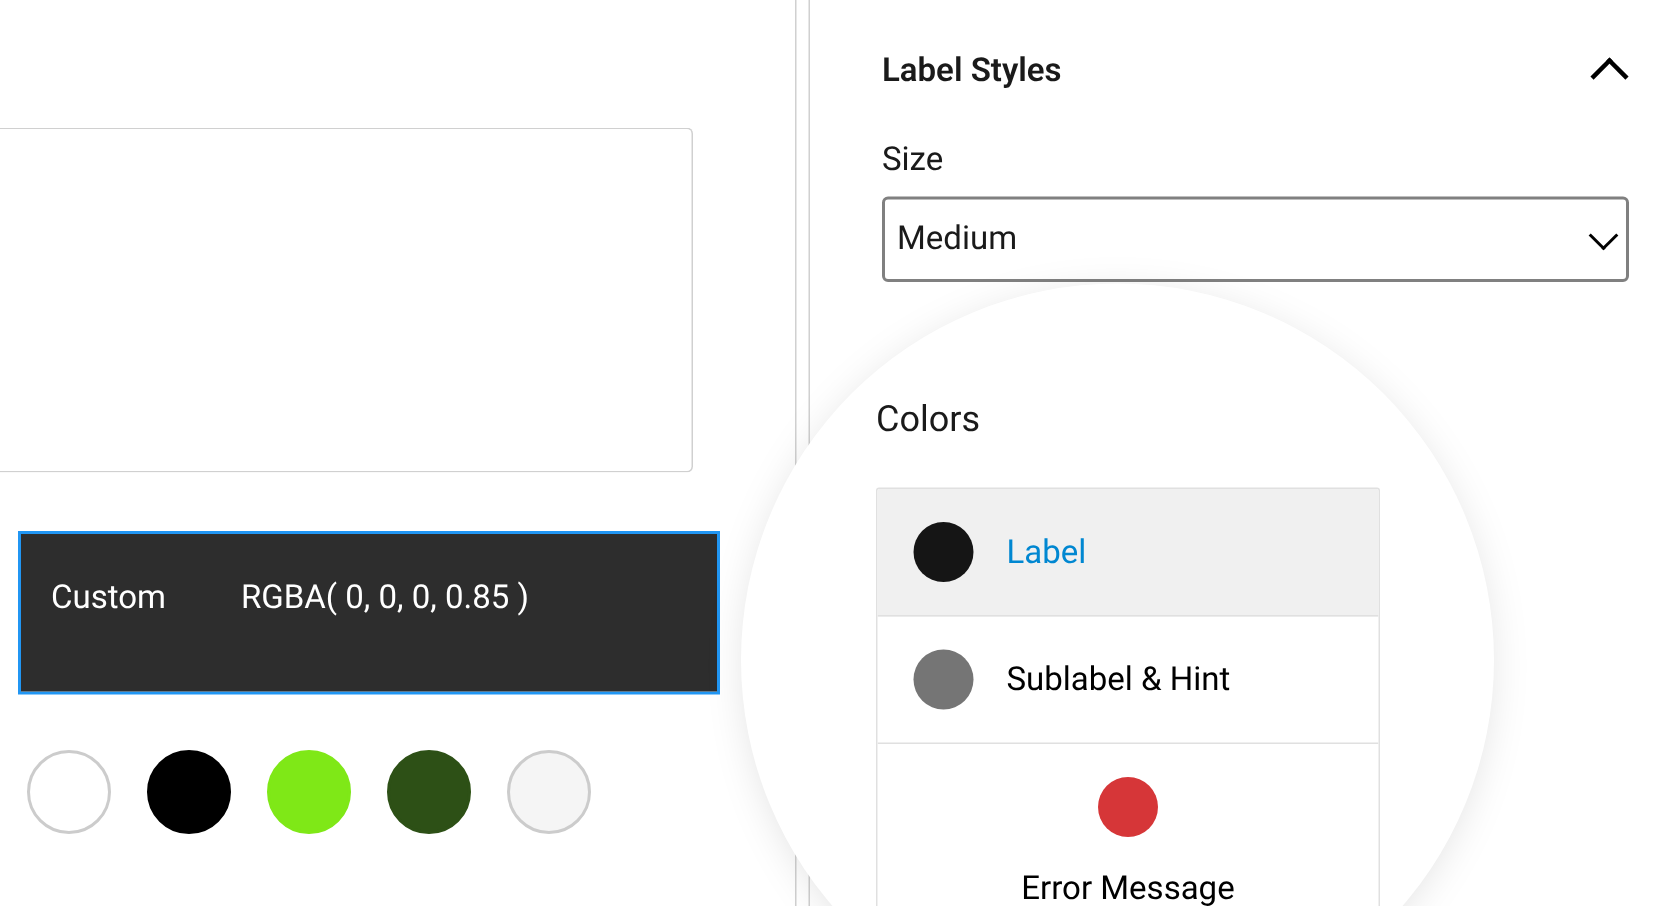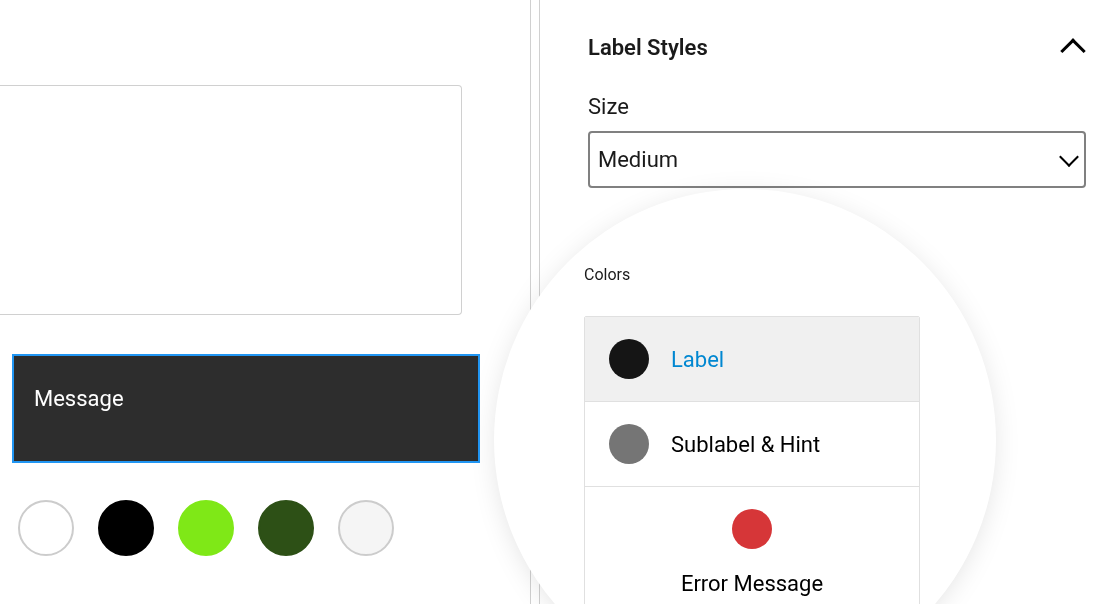--- a/index.html
+++ b/index.html
@@ -153,21 +153,21 @@
       box-shadow: 0 0 0 6px #fff, 0 4px 30px rgba(0,0,0,0.15);
       overflow: hidden;
       z-index: 10;
     }
     
     .zoom-content {
       padding: 70px 70px 0 84px;
     }
     
     .colors-heading {
-      font-size: 16px;
+      font-size: 24px;
       color: #1a1a1a;
       margin-bottom: 32px;
     }
     
     .color-list {
       border: 1px solid #e0e0e0;
       border-radius: 2px;
       overflow: hidden;
     }
     
@@ -199,21 +199,22 @@
     .dot-red { background: #d63638; }
   </style>
 </head>
 <body>
 
 <div class="left-panel">
   <div class="preview-box"></div>
 
   <div class="custom-section">
     <div class="custom-dark-box">
-      <span>Message</span>
+      <span>Custom</span>
+      <span>RGBA( 0, 0, 0, 0.85 )</span>
     </div>
   </div>
 
   <div class="swatches-row">
     <div class="swatch white"></div>
     <div class="swatch black"></div>
     <div class="swatch lime"></div>
     <div class="swatch darkgreen"></div>
     <div class="swatch lightgray"></div>
   </div>

